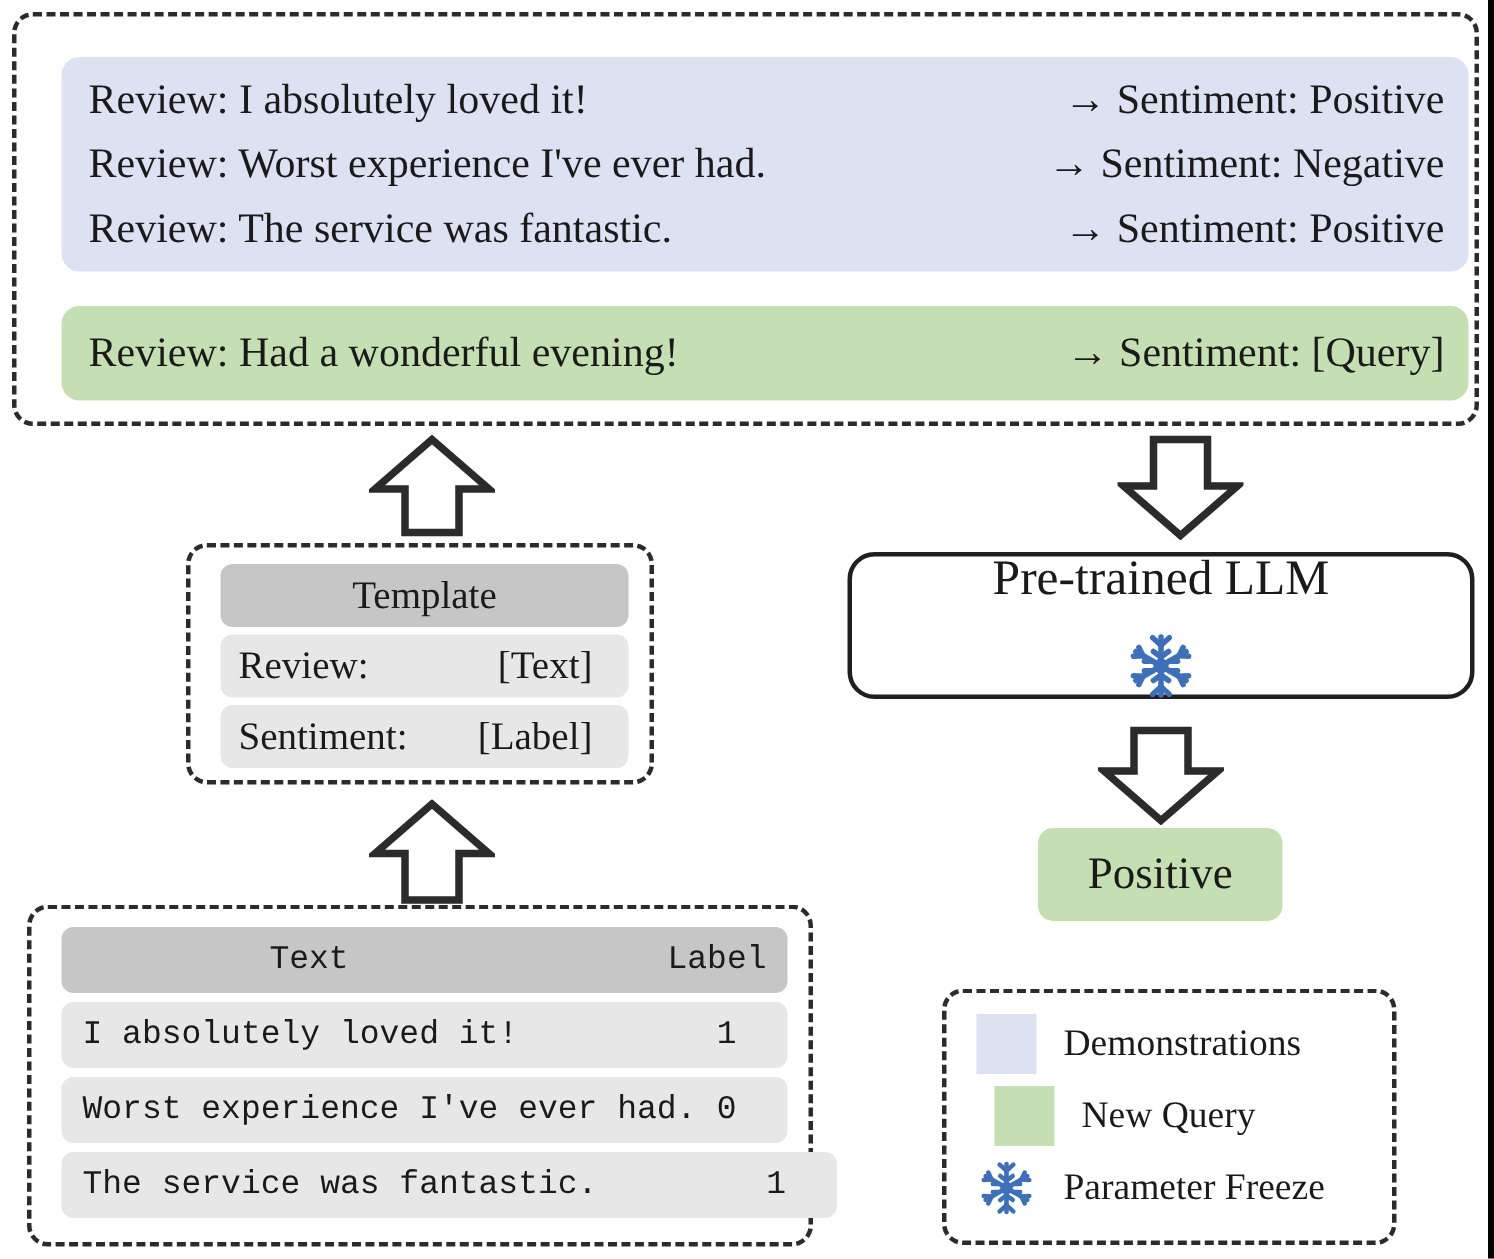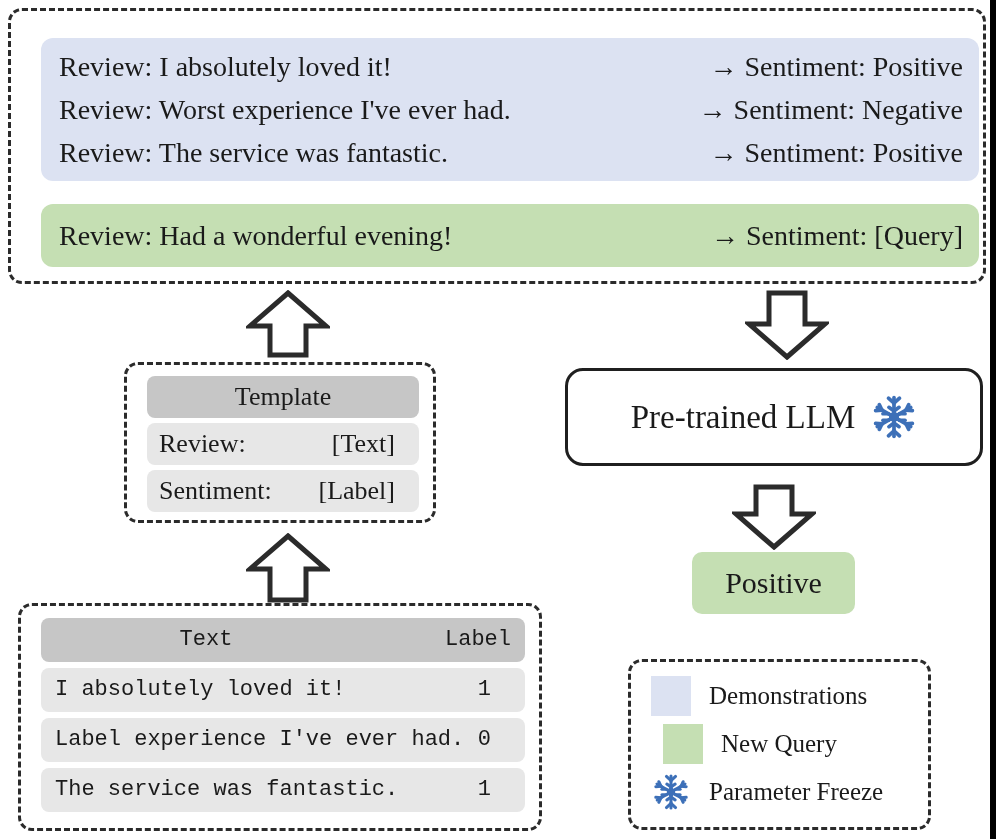--- a/index.html
+++ b/index.html
@@ -14,21 +14,21 @@
     color: #1a1a1a;
     position: relative;
     overflow: hidden;
   }
   #page {
     position: absolute;
     left: 0; top: 0;
     width: 996px;
     height: 839px;
     box-sizing: border-box;
-    border-right: 6px solid #000000;
+    border-right: 4px solid #000000;
     background: #ffffff;
   }
 
   
   .abs { position: absolute; box-sizing: border-box; }
   .dashbox {
     border: 3px dashed #2b2b2b;
     border-radius: 14px;
     background: transparent;
   }
@@ -111,21 +111,21 @@
     width: 484px;
     height: 44px;
     border-radius: 8px;
     font-size: 22px;
     line-height: 44px;
     font-family: Liberation Mono, monospace;
   }
   #tbl-head { top: 12px; background: #c6c6c6; }
   #tbl-r0 { top: 62px; background: #e7e7e7; }
   #tbl-r1 { top: 112px; background: #e7e7e7; }
-  #tbl-r2 { top: 162px; background: #e7e7e7; }
+  #tbl-r2 { top: 162px; background: #e7e7e7; padding-left: 33px; }
   .cell-text {
     position: absolute;
     left: 14px;
     top: 0;
   }
   .cell-label {
     position: absolute;
     right: 34px;
     top: 0;
   }
@@ -135,20 +135,21 @@
   
   #llm-box {
     left: 565px; top: 368px; width: 418px; height: 98px;
     border: 3.5px solid #1f1f1f;
     border-radius: 18px;
     background: #ffffff;
     display: flex;
     align-items: center;
     justify-content: center;
     gap: 16px;
+    flex-direction: column;
   }
   #llm-label { font-size: 33px; }
   .snow { display: inline-block; line-height: 0; }
 
   
   #output-box {
     left: 692px; top: 552px; width: 163px; height: 62px;
     border-radius: 10px;
     font-size: 30px;
     line-height: 62px;
@@ -249,21 +250,21 @@
   <div class="abs dashbox" id="dataset-panel">
     <div class="tbl-row" id="tbl-head">
       <span class="cell-text">Text</span>
       <span class="cell-label">Label</span>
     </div>
     <div class="tbl-row" id="tbl-r0">
       <span class="cell-text">I absolutely loved it!</span>
       <span class="cell-label">1</span>
     </div>
     <div class="tbl-row" id="tbl-r1">
-      <span class="cell-text">Label experience I've ever had.</span>
+      <span class="cell-text">Worst experience I've ever had.</span>
       <span class="cell-label">0</span>
     </div>
     <div class="tbl-row" id="tbl-r2">
       <span class="cell-text">The service was fantastic.</span>
       <span class="cell-label">1</span>
     </div>
   </div>
 
   <div class="abs" id="llm-box">
     <span id="llm-label">Pre-trained LLM</span>

